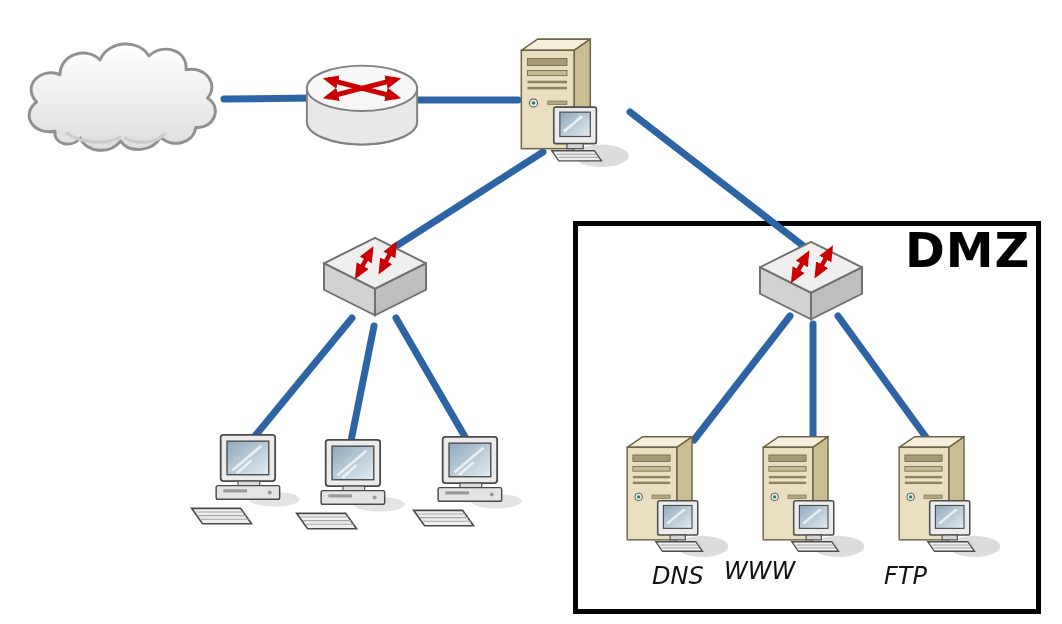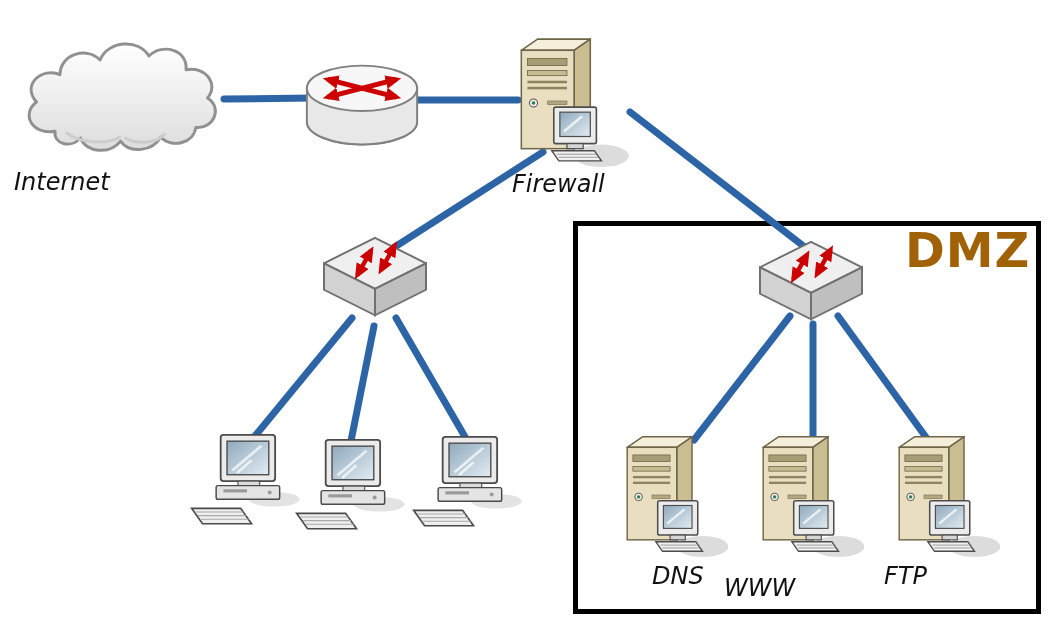--- a/index.html
+++ b/index.html
@@ -11,21 +11,21 @@
   #links{position:absolute;left:0;top:0;z-index:2;}
   .lk{stroke:#2d64a6;stroke-width:7;stroke-linecap:round;}
   .node{position:absolute;z-index:3;}
   .node svg{display:block;width:100%;height:100%;}
   .lbl{
     position:absolute;z-index:4;font-style:italic;font-size:24px;
     color:#111111;white-space:nowrap;line-height:1.2;
   }
   .dmz-title{
     position:absolute;z-index:4;font-style:normal;font-weight:bold;
-    font-size:48px;line-height:1;color:#a16207;letter-spacing:1px;text-align:center;
+    font-size:48px;line-height:1;color:#000000;letter-spacing:1px;text-align:center;
   }
 </style>
 </head>
 <body>
 
 <div class="stage">
 
   <svg width="0" height="0" style="position:absolute" aria-hidden="true">
     <defs>
       <linearGradient id="cloudGrad" x1="0" y1="0" x2="0" y2="1">
@@ -173,25 +173,23 @@
         <use href="#sym-server"></use>
       </svg>
   </div>
 
   <div class="node" style="left:882px;top:428px;width:124px;height:134px">
     <svg viewBox="0 0 130 140">
         <use href="#sym-server"></use>
       </svg>
   </div>
 
-  <div class="lbl" style="left:14px;top:168px">Internet</div>
 
-  <div class="lbl" style="left:512px;top:170px">Firewall</div>
 
   <div class="dmz-title" style="left:905px;top:226px;width:125px">DMZ</div>
 
   <div class="lbl" style="left:652px;top:562px">DNS</div>
 
-  <div class="lbl" style="left:724px;top:574px">WWW</div>
+  <div class="lbl" style="left:724px;top:557px">WWW</div>
 
   <div class="lbl" style="left:884px;top:562px">FTP</div>
 
 </div>
 
 </body></html>

